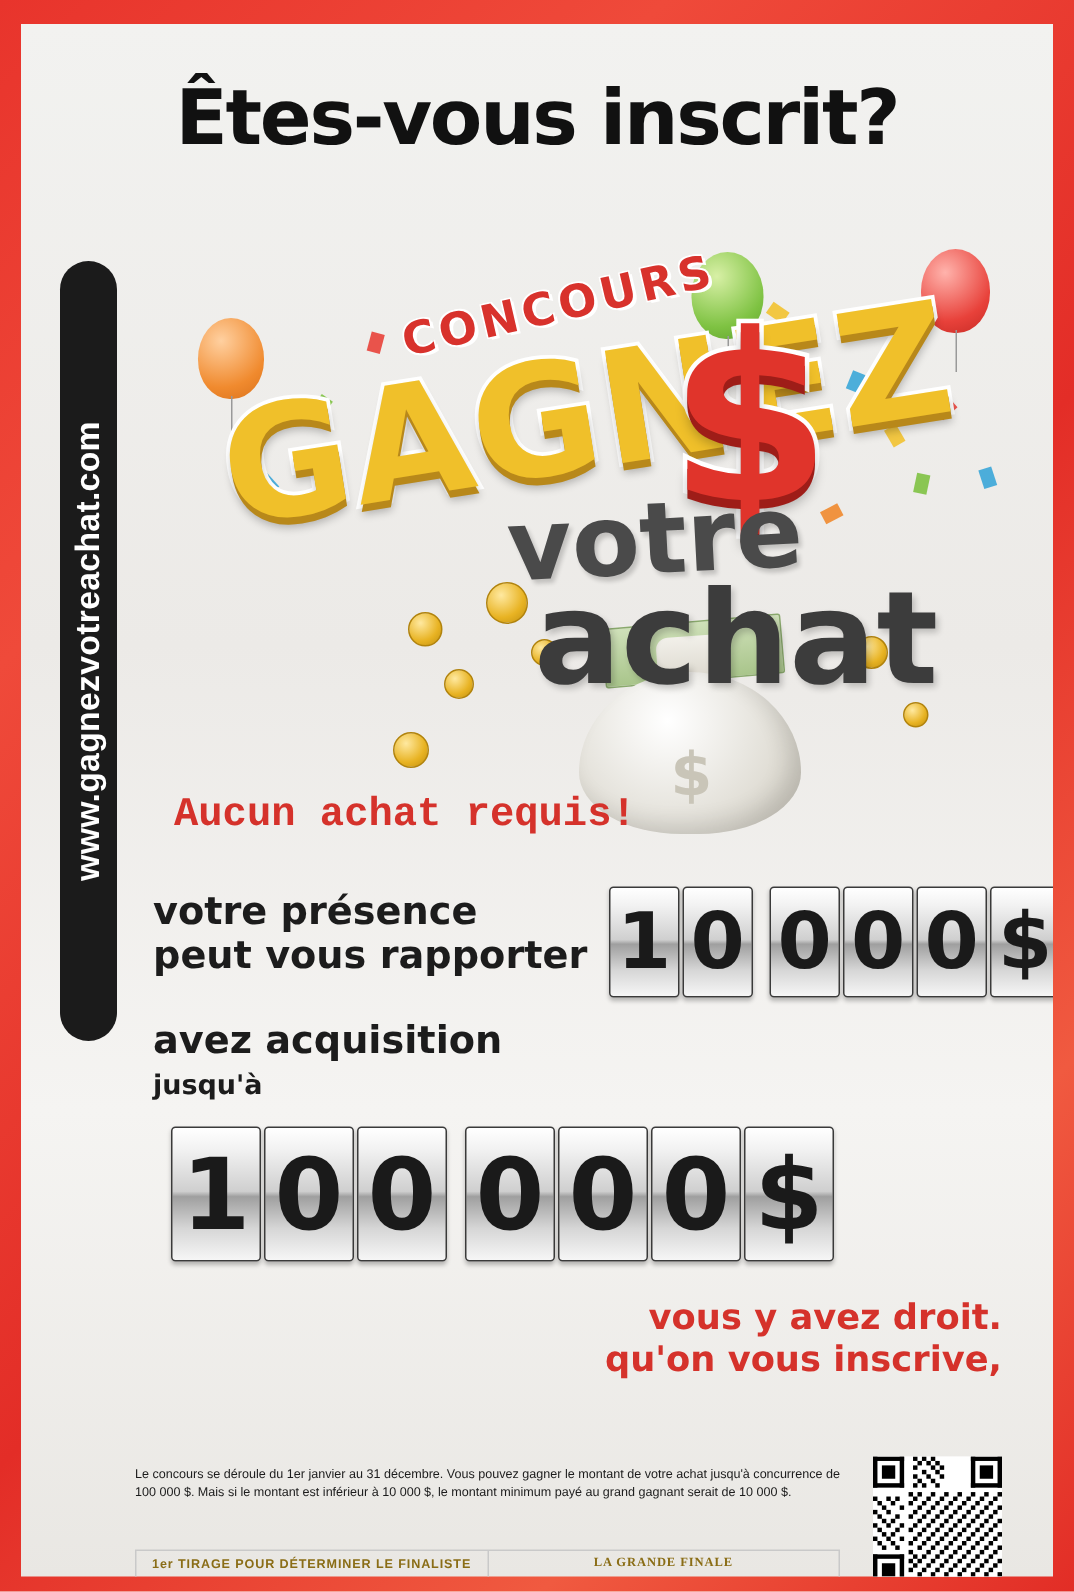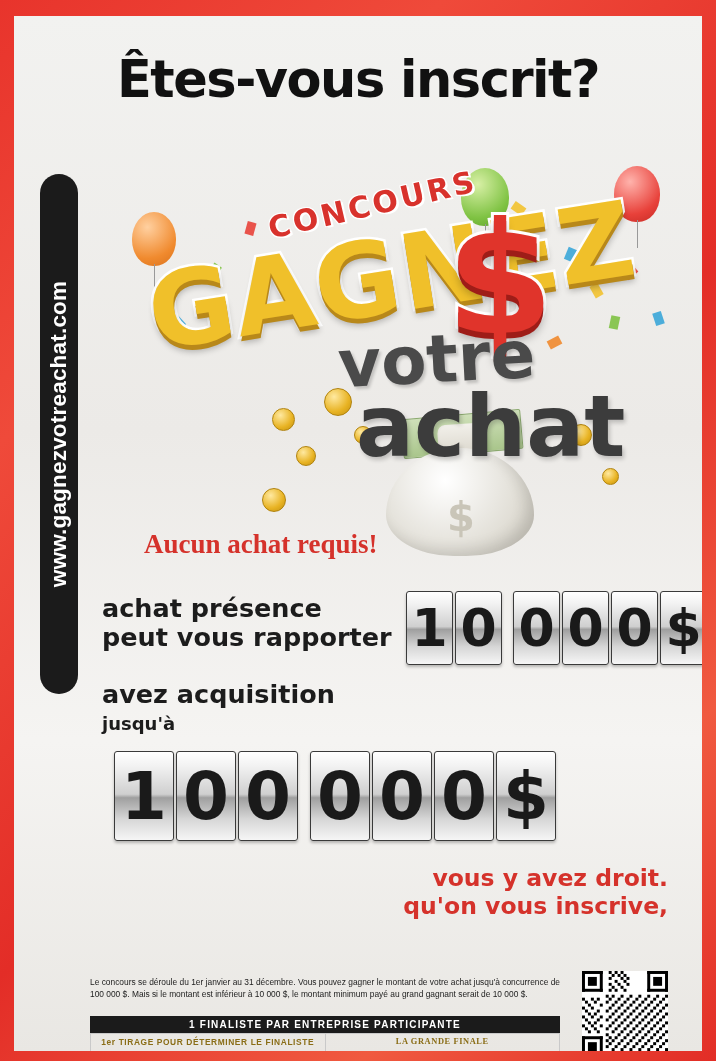--- a/index.html
+++ b/index.html
@@ -206,22 +206,21 @@
   }
 
   
   .aucun {
     position: absolute;
     left: 102px;
     top: 513px;
     font-size: 27px;
     font-weight: bold;
     color: #d5322b;
-    font-family: Liberation Serif, serif;
-    margin-left: 28px;
+    font-family: Liberation Mono, monospace;
   }
 
   
   .presence-text {
     position: absolute;
     left: 88px;
     top: 578px;
     width: 300px;
     font-size: 25.5px;
     font-weight: bold;
@@ -409,21 +408,21 @@
       <div class="concours">CONCOURS</div>
       <div class="gagnez">GAGNEZ</div>
       <div class="dollar-big">$</div>
       <div class="votre">votre</div>
       <div class="achat">achat</div>
     </div>
 
     <div class="aucun">Aucun achat requis!</div>
 
     <div class="presence-text">
-      <div>achat présence</div>
+      <div>votre présence</div>
       <div>peut vous rapporter</div>
     </div>
 
     <div class="odo odo-10000">
       <div class="d">1</div>
       <div class="d">0</div>
       <div class="gap"></div>
       <div class="d">0</div>
       <div class="d">0</div>
       <div class="d">0</div>
@@ -444,21 +443,20 @@
       <div class="d">$</div>
     </div>
 
     <div class="demandez">
       <div>vous y avez droit.</div>
       <div>qu'on vous inscrive,</div>
     </div>
 
     <div class="fineprint">Le concours se déroule du 1er janvier au 31 décembre. Vous pouvez gagner le montant de votre achat jusqu'à concurrence de 100 000 $. Mais si le montant est inférieur à 10 000 $, le montant minimum payé au grand gagnant serait de 10 000 $.</div>
 
-    <div class="finalist-bar">1 FINALISTE PAR ENTREPRISE PARTICIPANTE</div>
 
     <div class="two-cols">
       <div class="col">
         <div class="col-title">1er TIRAGE POUR DÉTERMINER LE FINALISTE</div>
 
       </div>
       <div class="col">
         <div class="col-title">LA GRANDE FINALE</div>
 
       </div>

